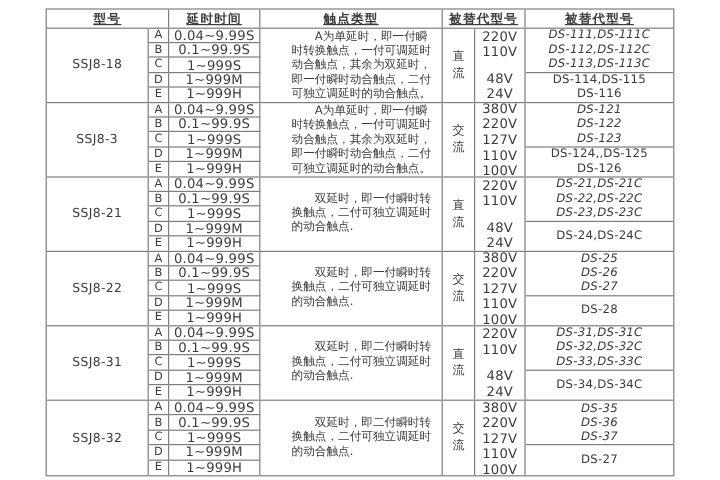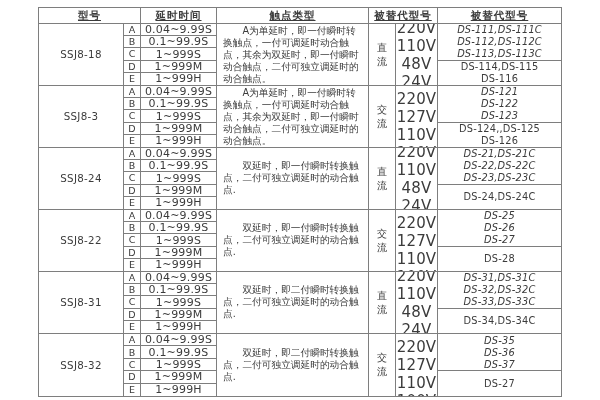--- a/index.html
+++ b/index.html
@@ -52,36 +52,36 @@
   }
   .cell.model   { grid-column:1; grid-row:1/6; font-size:10.3px; letter-spacing:0.3px; }
   .cell.letter  { grid-column:2; border-bottom:1px solid #7e7e7e; font-size:9.5px; }
   .cell.delay   { grid-column:3; border-bottom:1px solid #7e7e7e; font-size:11px; letter-spacing:0.2px; }
   .cell.letter.lastrow, .cell.delay.lastrow { border-bottom:none; }
 
   .cell.contact { grid-column:4; grid-row:1/6; padding:1px 0; white-space:normal; }
   .contact-text {
     width:100%; box-sizing:border-box;
     padding:0 6px; text-indent:2em; text-align:left;
-    font-size:9.7px; line-height:12px;
+    font-size:9.7px; line-height:12px;margin-left:20px;
   }
 
   .cell.plabel {
     grid-column:5; grid-row:1/6;
     flex-direction:column; gap:3px; font-size:10px;
   }
   .pchar { line-height:11px; }
 
   .cell.volt {
     grid-column:6; grid-row:1/6;
     flex-direction:column; align-items:stretch; padding:0;
   }
   .volt-line {
     flex:1; display:flex; align-items:center; justify-content:center;
-    font-size:15px; letter-spacing:0.2px;
+    font-size:11px; letter-spacing:0.2px;
   }
 
   .cell.replaced {
     grid-column:7; grid-row:1/6;
     flex-direction:column; align-items:stretch; padding:0;
     border-right:none;
   }
   .rep-group1 {
     box-sizing:border-box; height:60%;
     border-bottom:1px solid #7e7e7e;
@@ -179,21 +179,21 @@
               <div class="rep-line">DS-122</div>
               <div class="rep-line">DS-123</div>
             </div>
             <div class="rep-group2">
               <div class="rep-line">DS-124,,DS-125</div>
               <div class="rep-line">DS-126</div>
             </div>
           </div>
         </div>
         <div class="block">
-          <div class="cell model">SSJ8-24</div>
+          <div class="cell model">SSJ8-21</div>
           <div class="cell letter" style="grid-row: 1;">A</div>
           <div class="cell delay" style="grid-row: 1;">0.04~9.99S</div>
           <div class="cell letter" style="grid-row: 2;">B</div>
           <div class="cell delay" style="grid-row: 2;">0.1~99.9S</div>
           <div class="cell letter" style="grid-row: 3;">C</div>
           <div class="cell delay" style="grid-row: 3;">1~999S</div>
           <div class="cell letter" style="grid-row: 4;">D</div>
           <div class="cell delay" style="grid-row: 4;">1~999M</div>
           <div class="cell letter lastrow" style="grid-row: 5;">E</div>
           <div class="cell delay lastrow" style="grid-row: 5;">1~999H</div>

